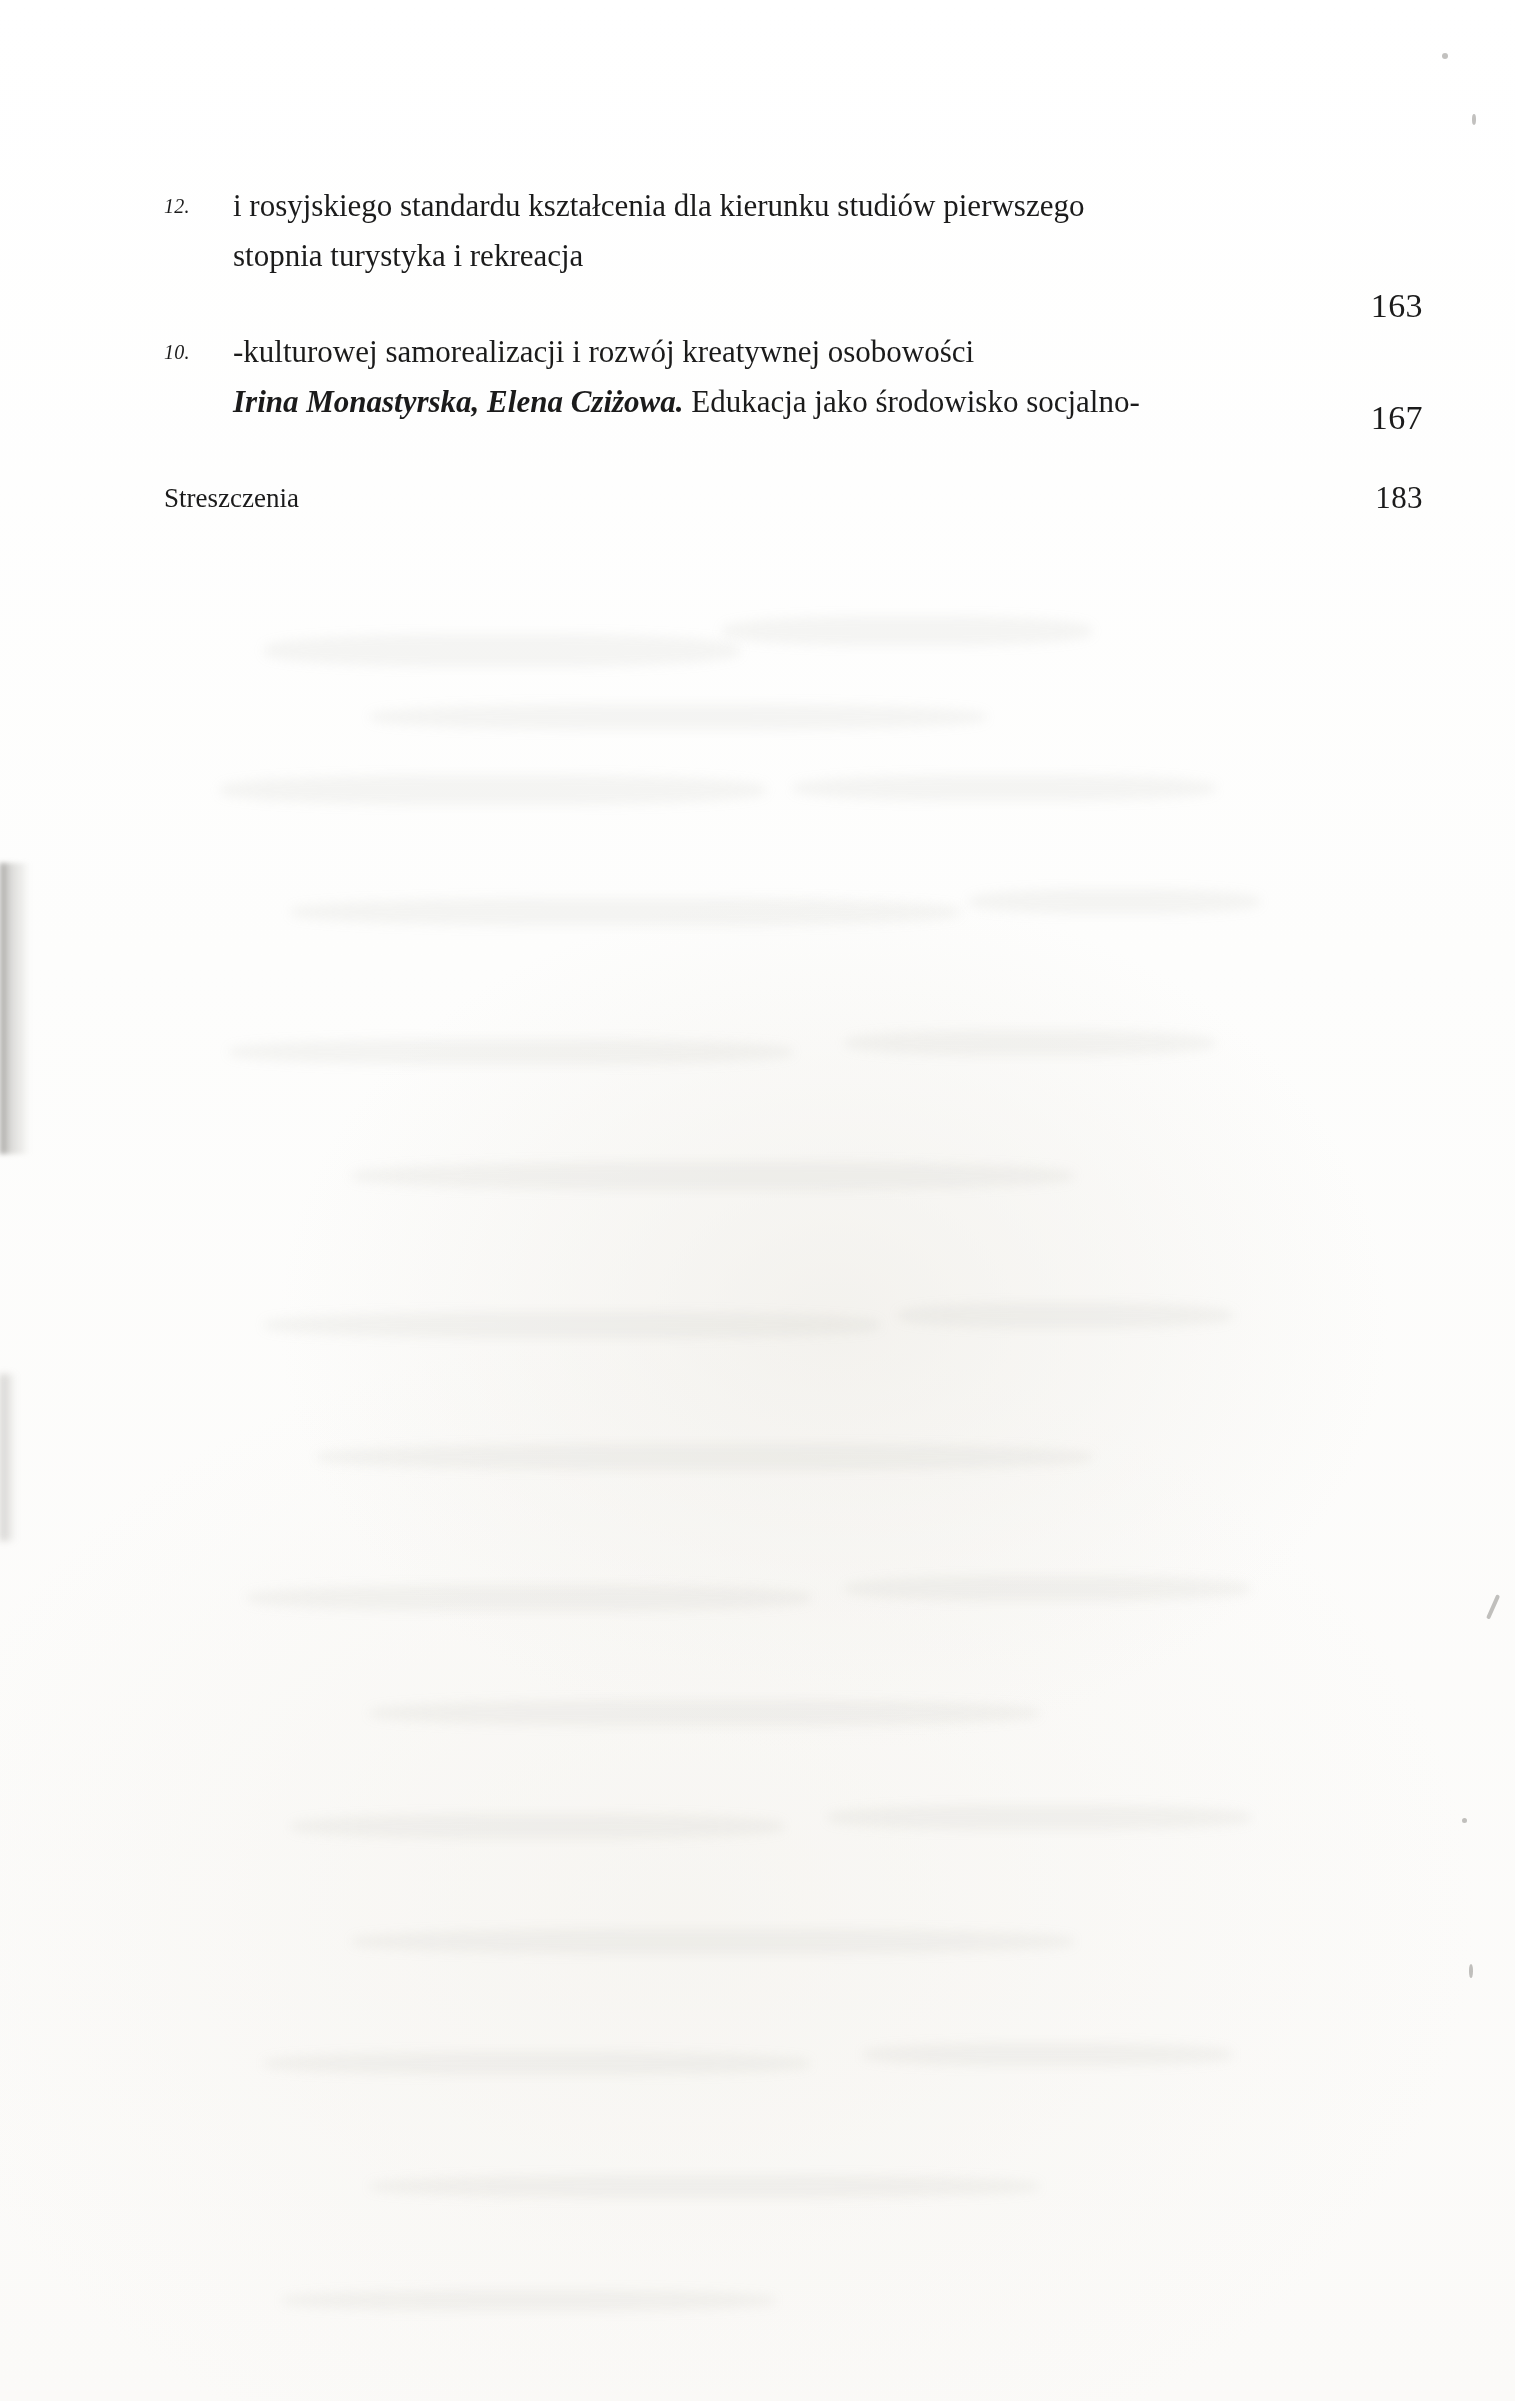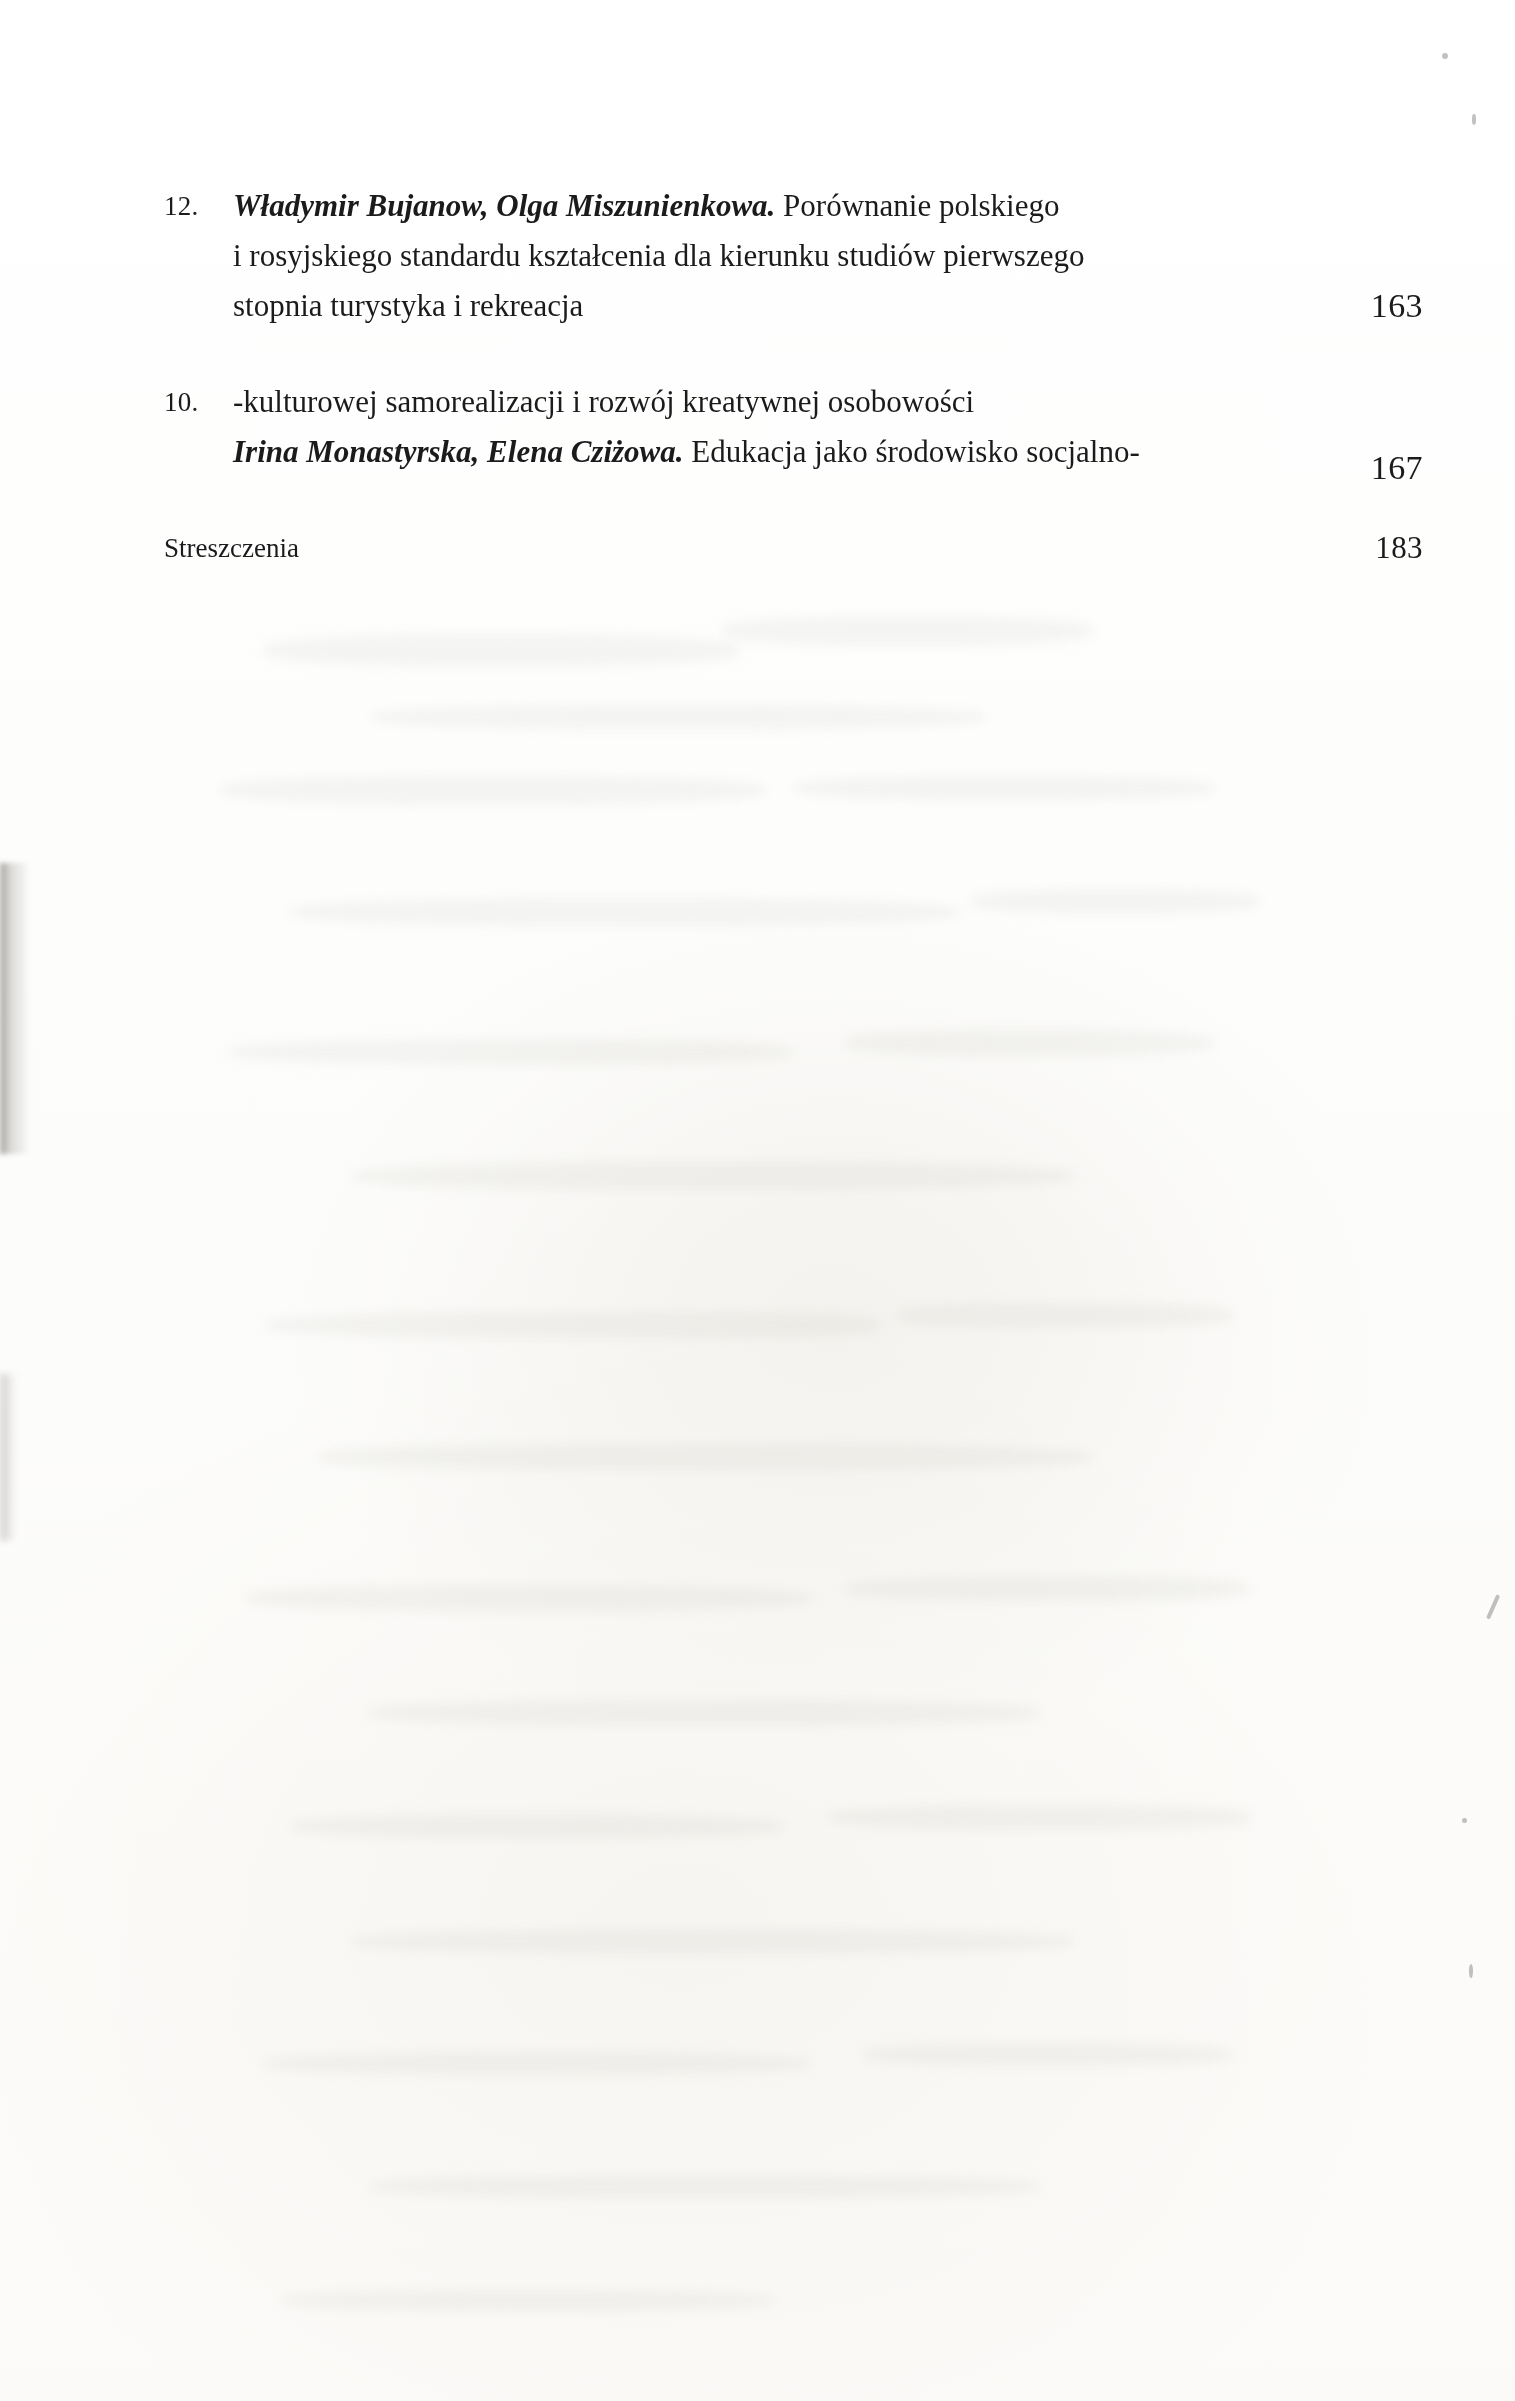--- a/index.html
+++ b/index.html
@@ -72,23 +72,24 @@
   }
 
   .toc-entry {
     display: flex;
     align-items: flex-start;
     margin-bottom: 46px;
   }
   .toc-num {
     width: 69px;
     flex: 0 0 69px;
-    font-size: 27px;
+    font-size: 20px;
     line-height: 50px;
     letter-spacing: 0.2px;
+    font-style: italic;
   }
   .toc-body {
     flex: 1 1 auto;
     position: relative;
   }
   .toc-line {
     font-size: 31px;
     line-height: 50px;
     white-space: pre-wrap;
   }
@@ -158,21 +159,20 @@
 <div class="speck" style="left:1472px; top:114px; width:4.4px; height:11.4px;"></div>
 <div class="speck" style="left:1462px; top:1818px; width:5.3px; height:5.3px;"></div>
 <div class="speck" style="left:1469px; top:1964px; width:4.4px; height:14px;"></div>
 <div class="speck" style="left:1491px; top:1594px; width:4.4px; height:26.4px; border-radius:2.6px; transform:rotate(24deg);"></div>
 
 <div class="content">
 
   <div class="toc-entry">
     <div class="toc-num">12.</div>
     <div class="toc-body">
-      <div class="toc-line"><span class="authors">Władymir Bujanow, Olga Miszunienkowa.</span><span> Porównanie polskiego</span></div>
       <div class="toc-line"><span>i rosyjskiego standardu kształcenia dla kierunku studiów pierwszego</span></div>
       <div class="toc-line"><span>stopnia </span><span class="ital">turystyka i rekreacja</span></div>
       <div class="toc-page" style="top:100px;">163</div>
     </div>
   </div>
 
   <div class="toc-entry">
     <div class="toc-num">10.</div>
     <div class="toc-body">
       <div class="toc-line"><span>-kulturowej samorealizacji i rozwój kreatywnej osobowości</span></div>

